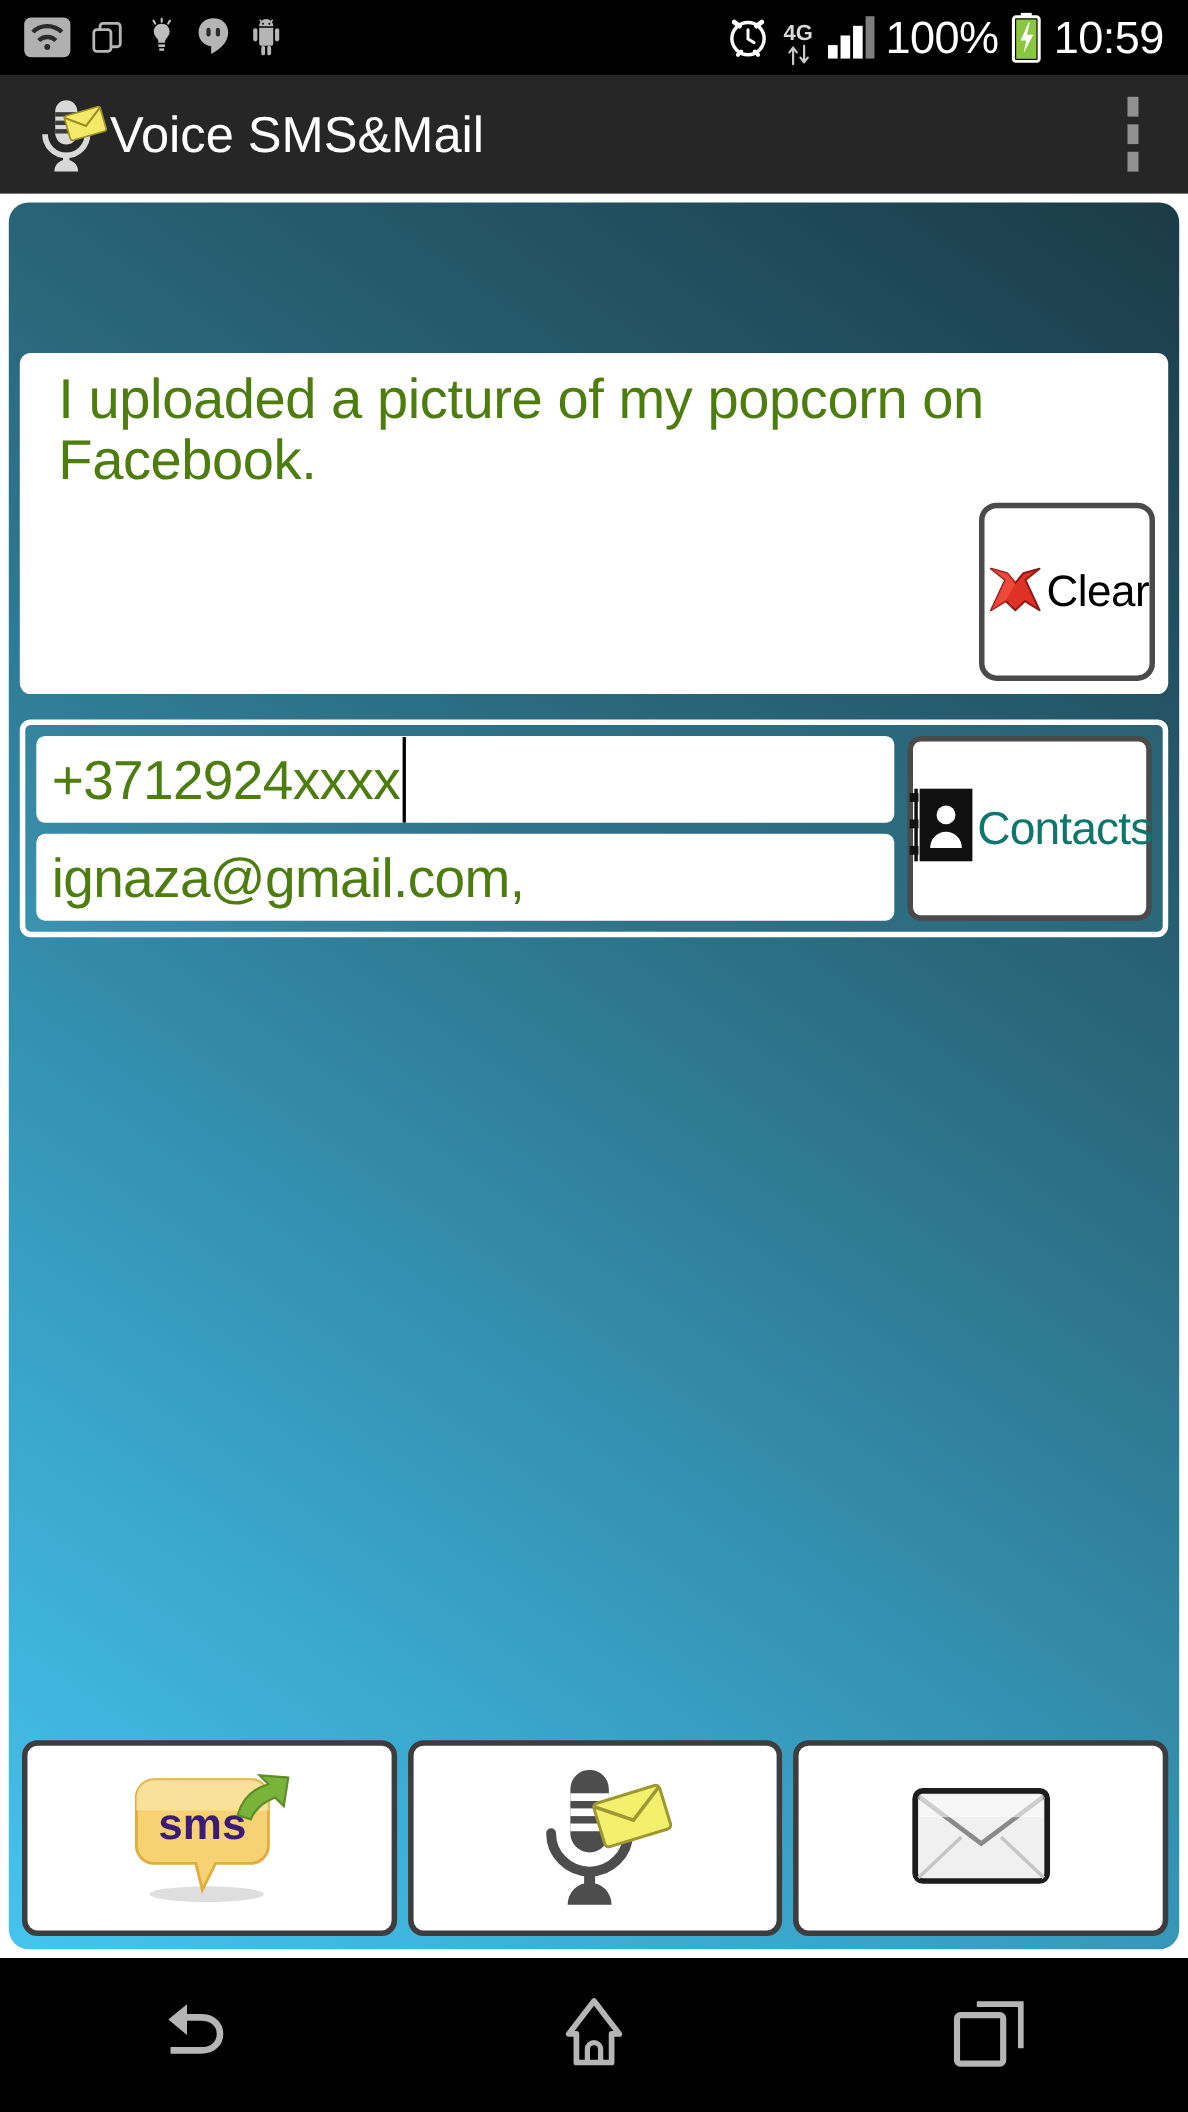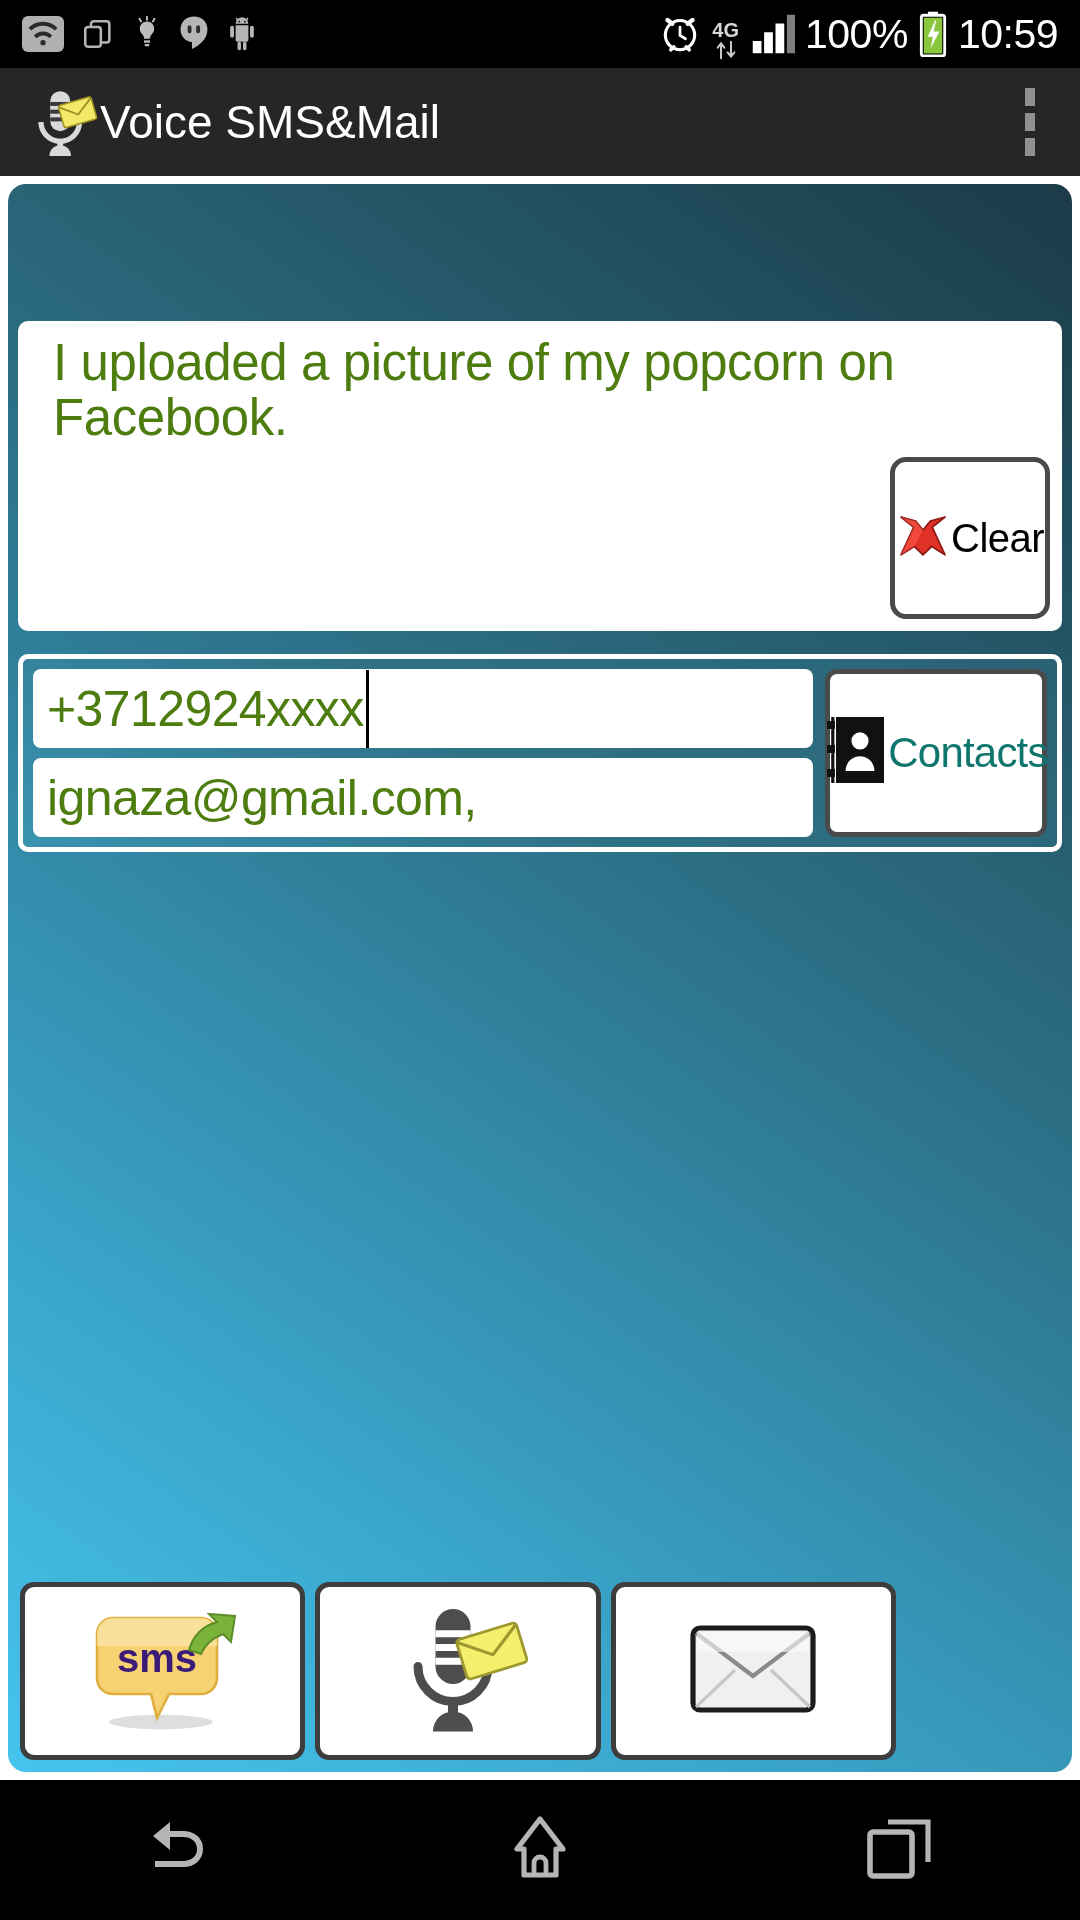--- a/index.html
+++ b/index.html
@@ -109,21 +109,21 @@
     word-wrap: break-word;
     margin-left: 19px;
   }
   #clear-button {
     position: absolute;
     right: 12px; bottom: 12px;
     width: 160px; height: 162px;
     border: 5px solid #4a4a4a;
     border-radius: 16px;
     background: #fff;
-    display: flex; align-items: center; justify-content: flex-start;
+    display: flex; align-items: center; justify-content: center;
     cursor: pointer;
   }
   #clear-button .cb-inner { display: flex; align-items: center; }
   #clear-button .clear-label {
     font-size: 40px; color: #000; letter-spacing: -0.5px;
   }
 
   
   #recipients-block {
     position: absolute;
@@ -168,21 +168,21 @@
   }
   #contacts-button .cb-inner { display: flex; align-items: center; gap: 2px; }
   #contacts-button .contacts-label {
     font-size: 42px; color: #0f766e; letter-spacing: -0.8px;
   }
 
   
   #action-bar {
     position: absolute;
     left: 12px; bottom: 12px;
-    width: 876px; height: 178px;
+    width: 1042px; height: 178px;
     display: flex;
     gap: 10px;
   }
   .action-button {
     flex: 1;
     background: #fff;
     border: 5px solid #3d3d3d;
     border-radius: 14px;
     display: flex; align-items: center; justify-content: center;
     cursor: pointer;

